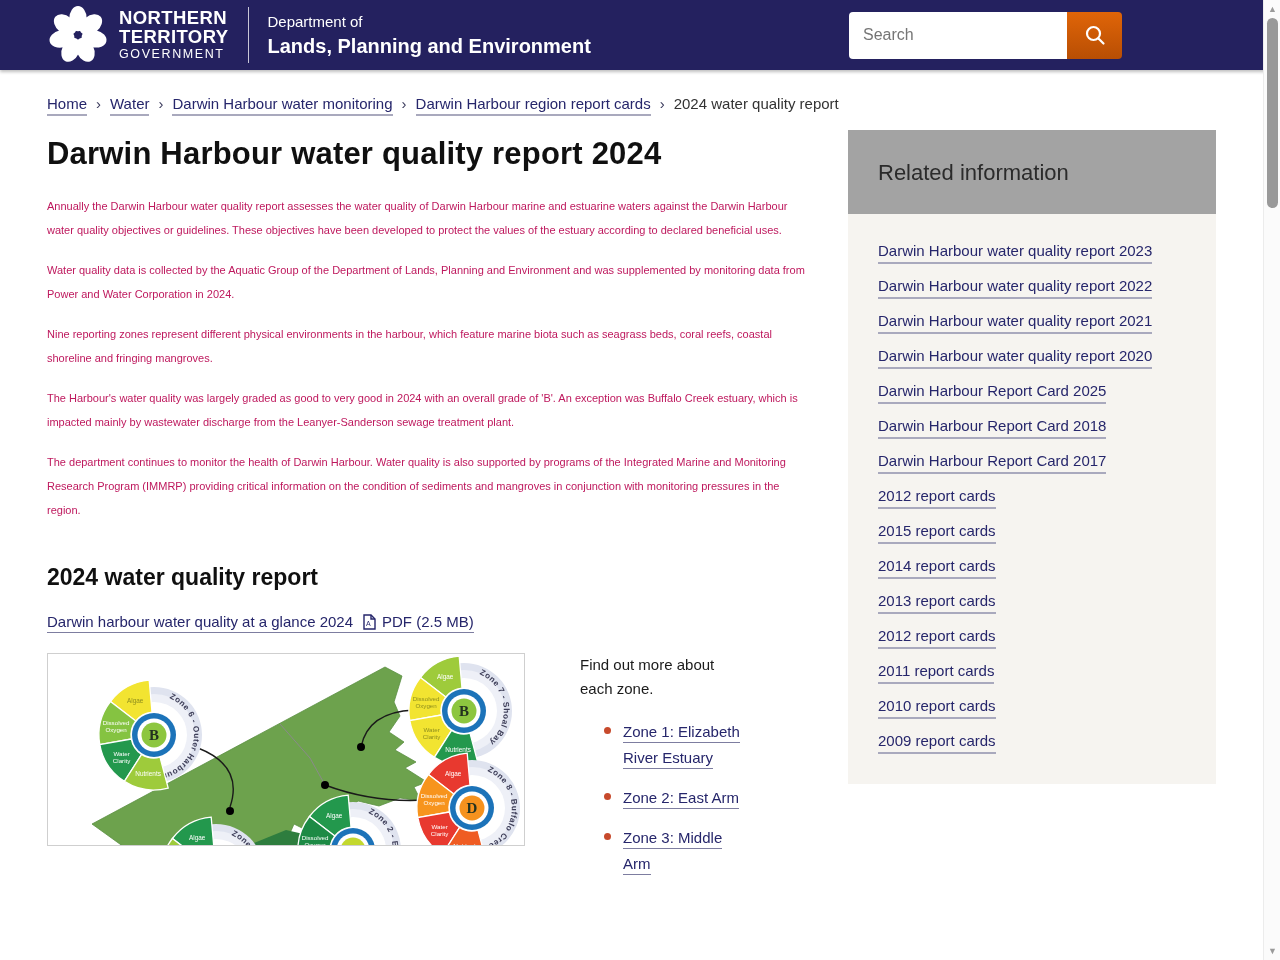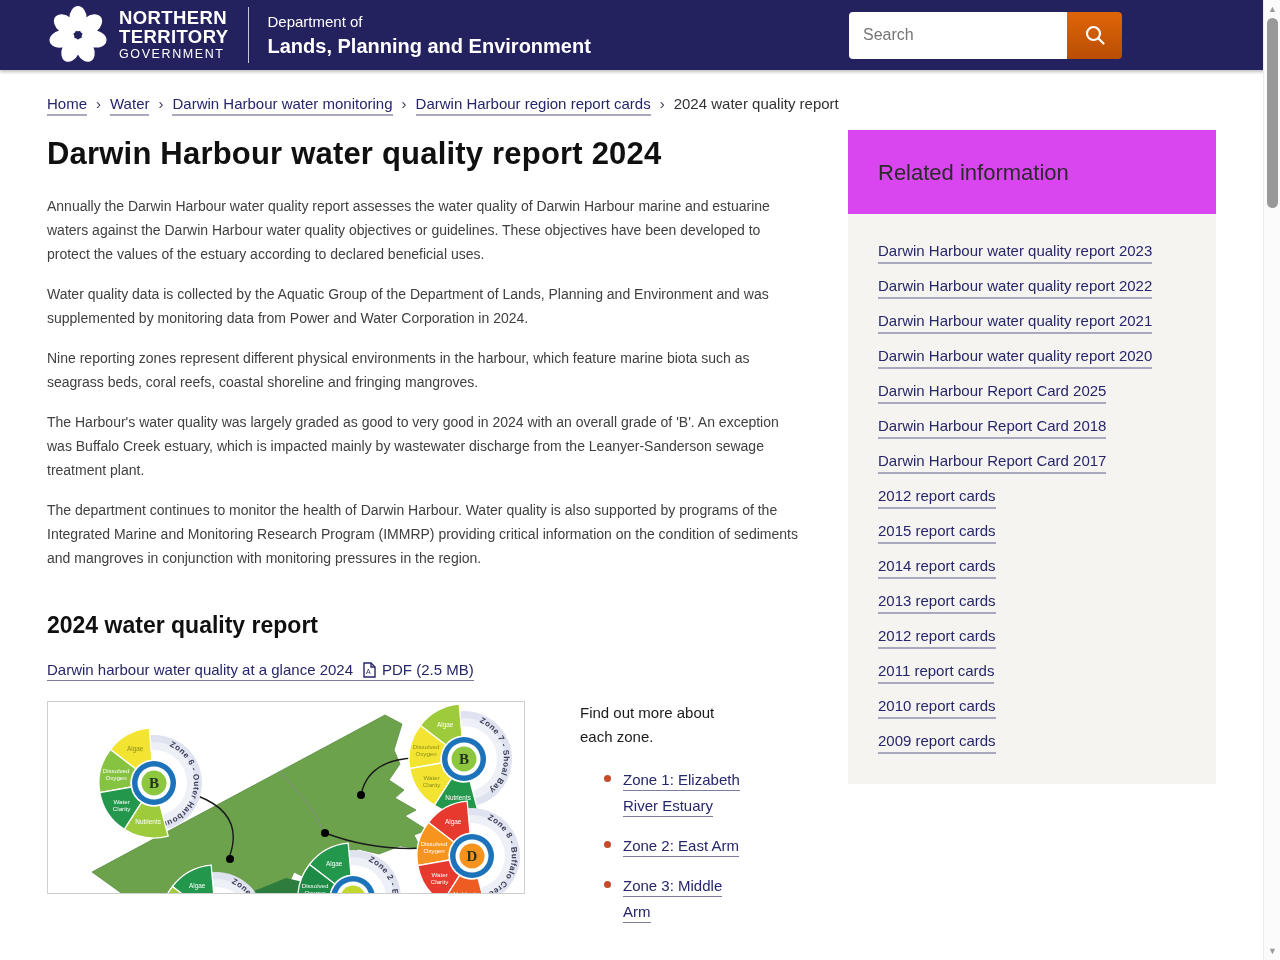--- a/index.html
+++ b/index.html
@@ -38,21 +38,21 @@
 
   
   .content { padding:0 64px 0 47px; }
   .breadcrumb { margin-top:25px; font-size:15px; color:#333; }
   .breadcrumb a { color:#26266b; text-decoration:none; border-bottom:2px solid #a9a9bd;
     padding-bottom:2px; cursor:pointer; }
   .crumb-sep { color:#3a3a5c; margin:0 9px; font-size:15px; }
   .columns { display:flex; margin-top:18px; }
   main { width:758px; flex:0 0 758px; }
   h1 { font-size:31px; font-weight:bold; color:#101010; margin-top:6px; letter-spacing:.2px; }
-  main p { font-size:14px; line-height:24px; margin-top:16px; color:#404040; }
+  main p { font-size:11px; line-height:24px; margin-top:16px; color:#be185d; }
   main p:first-of-type { margin-top:22px; }
   h2 { font-size:23px; font-weight:bold; color:#101010; margin-top:42px; }
   .pdf-line { margin-top:22px; font-size:15px; }
   .pdf-line a { color:#26266b; text-decoration:none; border-bottom:1px solid #7d7da0;
     padding-bottom:2px; cursor:pointer; display:inline-flex; align-items:center; gap:4px; }
   .pdf-icon { margin:0 2px 0 6px; flex:none; }
 
   .map-row { display:flex; margin-top:20px; }
   .map-box { width:478px; height:193px; border:1px solid #cfcfcf; background:#fff;
     overflow:hidden; flex:none; }
@@ -62,21 +62,21 @@
   .zones-list li:first-child { margin-top:0; }
   .zone-bullet { width:7px; height:7px; border-radius:50%; background:#c74a2c;
     flex:none; margin:8px 12px 0 24px; }
   .zones-list a { color:#26266b; text-decoration:none; border-bottom:0; cursor:pointer; }
   .zones-list a span { border-bottom:1px solid #7d7da0; padding-bottom:2px;
     display:inline; line-height:26px; }
 
   
   aside { width:368px; flex:0 0 368px; margin-left:43px; }
   .related { margin-top:0; }
-  .related-header { background:#d946ef; padding:30px 30px 28px 30px; }
+  .related-header { background:#a3a3a3; padding:30px 30px 28px 30px; }
   .related-header h3 { font-size:22px; font-weight:400; color:#2b2b2b; }
   .related-body { background:#f6f4f0; padding:28px 30px 30px 30px; }
   .related-body a { display:table; font-size:15px; color:#26266b; text-decoration:none;
     border-bottom:2px solid #a9a9bd; padding-bottom:3px; margin-bottom:13px; cursor:pointer; }
   .related-body a:last-child { margin-bottom:0; }
 </style>
 </head>
 <body>
 
 <div class="page">

